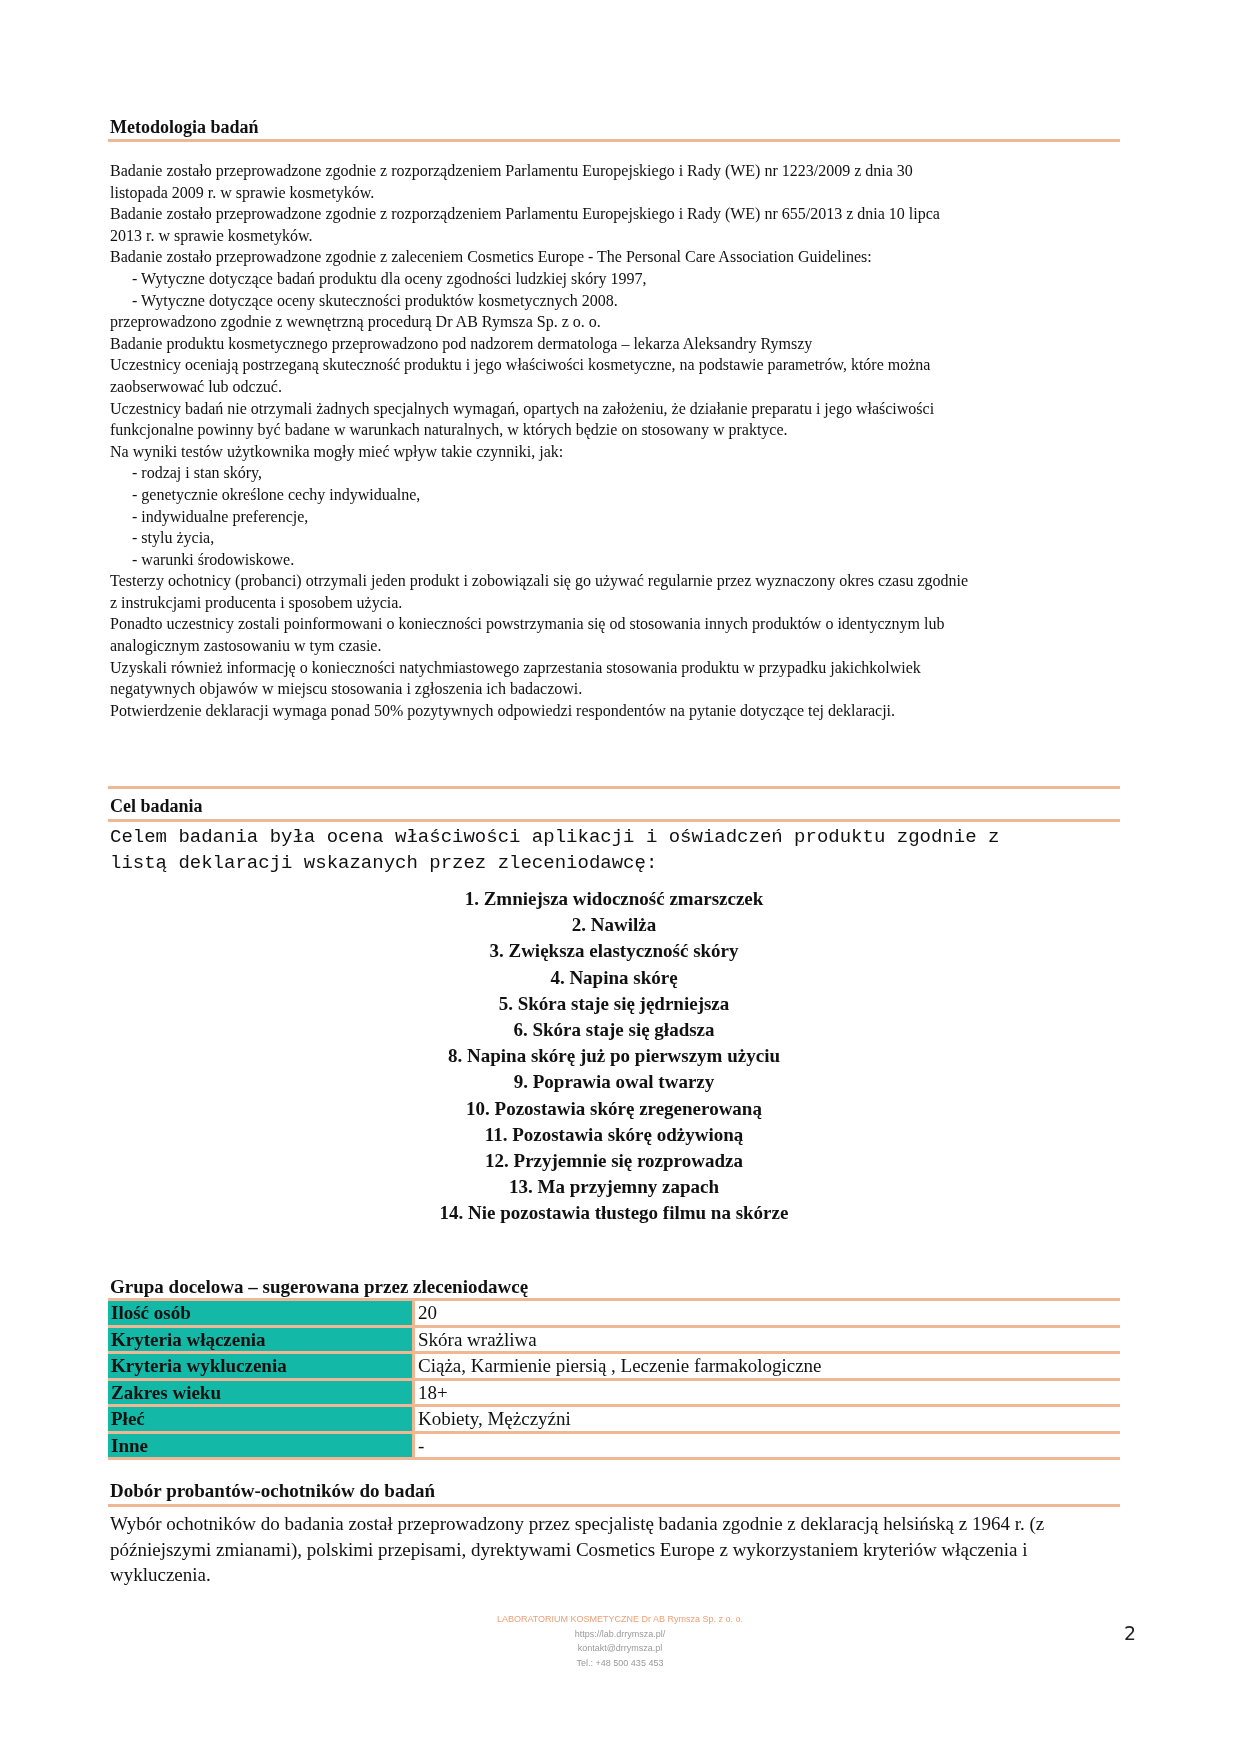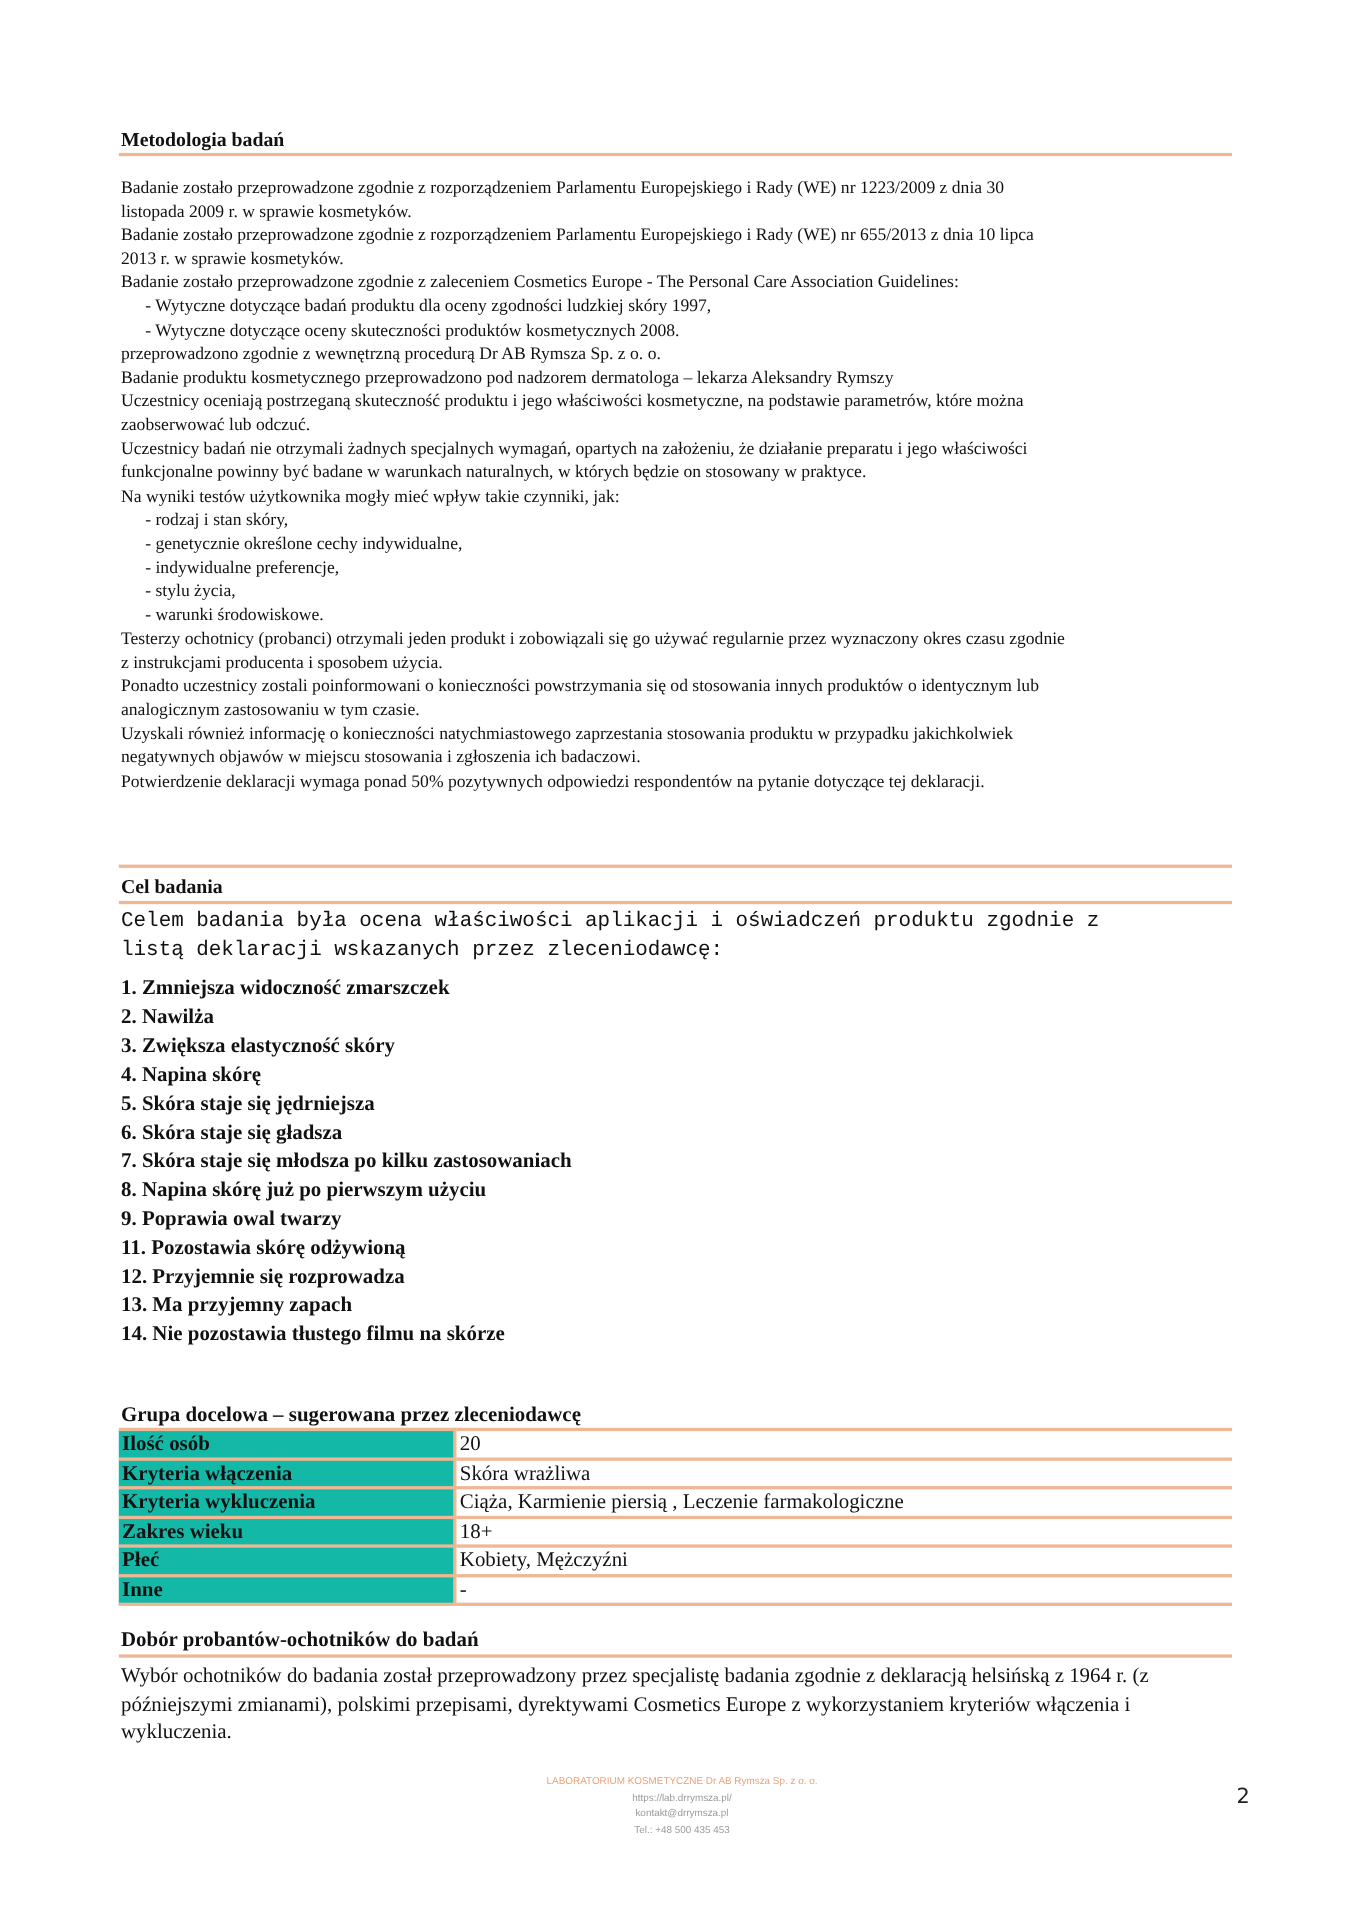--- a/index.html
+++ b/index.html
@@ -10,21 +10,21 @@
   .page { position: absolute; left: 108px; top: 0; width: 1012px; }
   .sec-head {
     font-weight: bold; font-size: 18px; line-height: 22px;
     padding: 0 2px;
   }
   .rule { height: 3px; background: #efb794; }
   .small-text { font-size: 16px; line-height: 21.6px; padding: 0 2px; }
   .small-text .indent { padding-left: 22px; }
   .big-text { font-size: 19px; line-height: 25.5px; padding: 0 2px; }
   .claims { list-style: none; margin: 0; padding: 0 2px; }
-  .claims li { font-weight: bold; font-size: 19px; line-height: 26.2px; }
+  .claims li { font-weight: bold; font-size: 19px; line-height: 26.2px; text-align: center; }
   table.grp {
     border-collapse: collapse; width: 1012px; font-size: 19px;
   }
   table.grp td {
     border-top: 3px solid #efb794; border-bottom: 3px solid #efb794;
     padding: 0 3px; height: 23.5px; line-height: 23px;
   }
   table.grp td.k { background: #14b8a6; font-weight: bold; width: 298px; border-right: 3px solid #efb794; }
   table.grp td.v { background: #ffffff; }
   .footer {
@@ -80,23 +80,23 @@
     <div class="sec-head" style="margin-top:6px;">Cel badania</div>
     <div class="rule" style="margin-top:2px;"></div>
     <div class="big-text" style="margin-top:3px; width:900px;font-family:Liberation Mono, monospace;">Celem badania była ocena właściwości aplikacji i oświadczeń produktu zgodnie z listą deklaracji wskazanych przez zleceniodawcę:</div>
     <ul class="claims" id="claims-list" style="margin-top:10px;">
         <li>1. Zmniejsza widoczność zmarszczek</li>
         <li>2. Nawilża</li>
         <li>3. Zwiększa elastyczność skóry</li>
         <li>4. Napina skórę</li>
         <li>5. Skóra staje się jędrniejsza</li>
         <li>6. Skóra staje się gładsza</li>
-        <li>7. Skóra staje się młodsza po kilku zastosowaniach</li>
         <li>8. Napina skórę już po pierwszym użyciu</li>
         <li>9. Poprawia owal twarzy</li>
+        <li>10. Pozostawia skórę zregenerowaną</li>
         <li>11. Pozostawia skórę odżywioną</li>
         <li>12. Przyjemnie się rozprowadza</li>
         <li>13. Ma przyjemny zapach</li>
         <li>14. Nie pozostawia tłustego filmu na skórze</li>
       </ul>
   </div>
 
   <div style="position:absolute; top:1276px; left:0; width:1012px;">
     <div class="sec-head" style="font-size:19px;">Grupa docelowa – sugerowana przez zleceniodawcę</div>
     <table class="grp">

